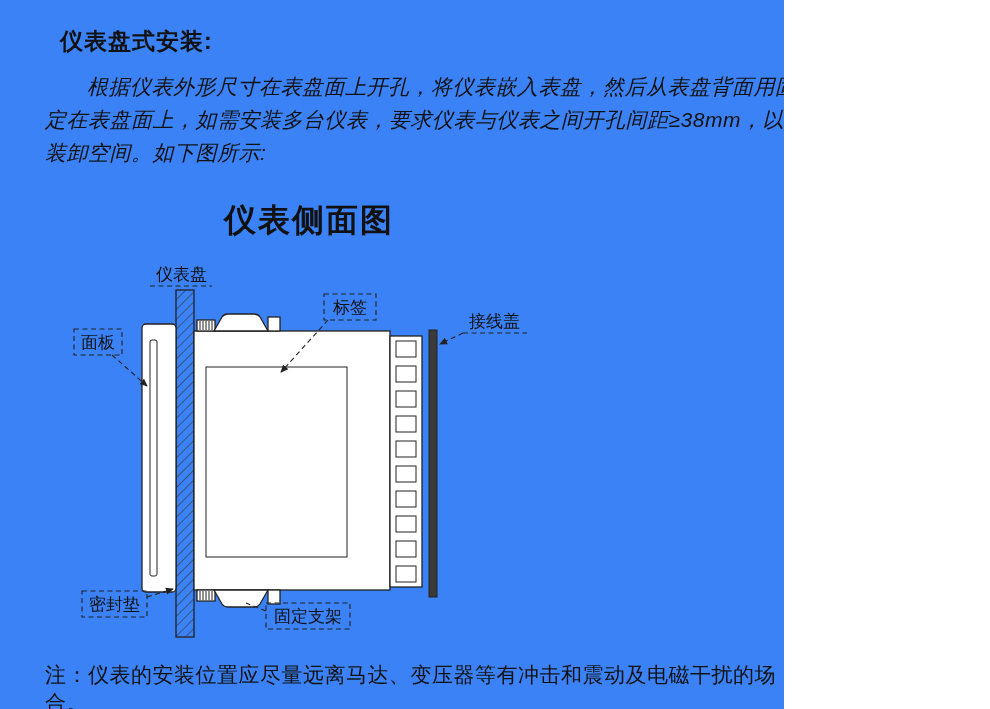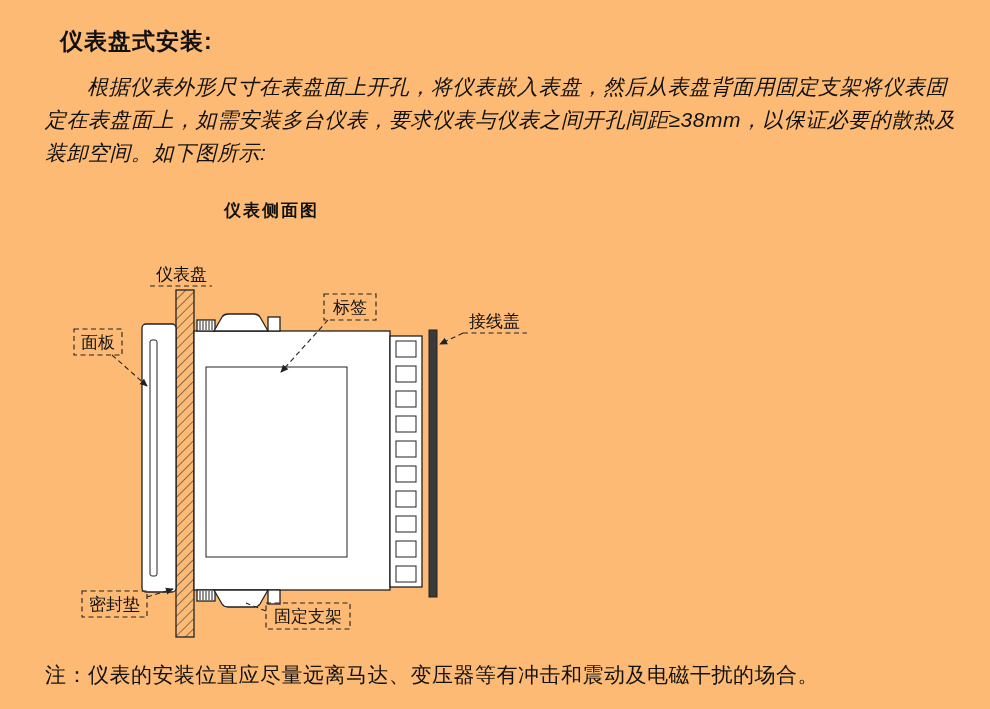--- a/index.html
+++ b/index.html
@@ -1,21 +1,21 @@
 <!DOCTYPE html>
 <html><head>
 <meta charset="utf-8">
 <style>
   * { margin:0; padding:0; box-sizing:border-box; }
   html,body { background:#ffffff; }
   body { font-family:"Liberation Sans","DejaVu Sans",sans-serif; color:#111; }
-  .page { position:relative; width:990px; height:709px; background:#fdba74; overflow:hidden; }
+  .page { position:relative; width:784px; height:709px; background:#3b82f6; overflow:hidden; }
   .heading { position:absolute; left:60px; top:26px; font-size:23px; font-weight:bold; letter-spacing:1px; }
   .para { position:absolute; left:45px; top:70px; width:920px; font-size:21px; line-height:33px; text-indent:2em; letter-spacing:0.5px;font-style:italic; }
-  .fig-title { position:absolute; left:224px; top:199px; font-size:17px; font-weight:bold;
+  .fig-title { position:absolute; left:224px; top:199px; font-size:32px; font-weight:bold;
                font-family:"DejaVu Serif","Liberation Serif",serif; letter-spacing:2px; }
   .note { position:absolute; left:45px; top:661px; font-size:21px; letter-spacing:0.5px; }
   svg.diagram { position:absolute; left:0; top:0; width:990px; height:709px; }
   .lnw  { stroke:#222; stroke-width:1.3; fill:#ffffff; }
   .thin { stroke:#222; stroke-width:1; fill:none; }
   .dash { stroke:#222; stroke-width:1.1; fill:none; stroke-dasharray:5 3.5; }
   .lbl  { font-size:17px; fill:#111; font-family:"Liberation Sans","DejaVu Sans",sans-serif; }
 </style>
 </head>
 <body>

